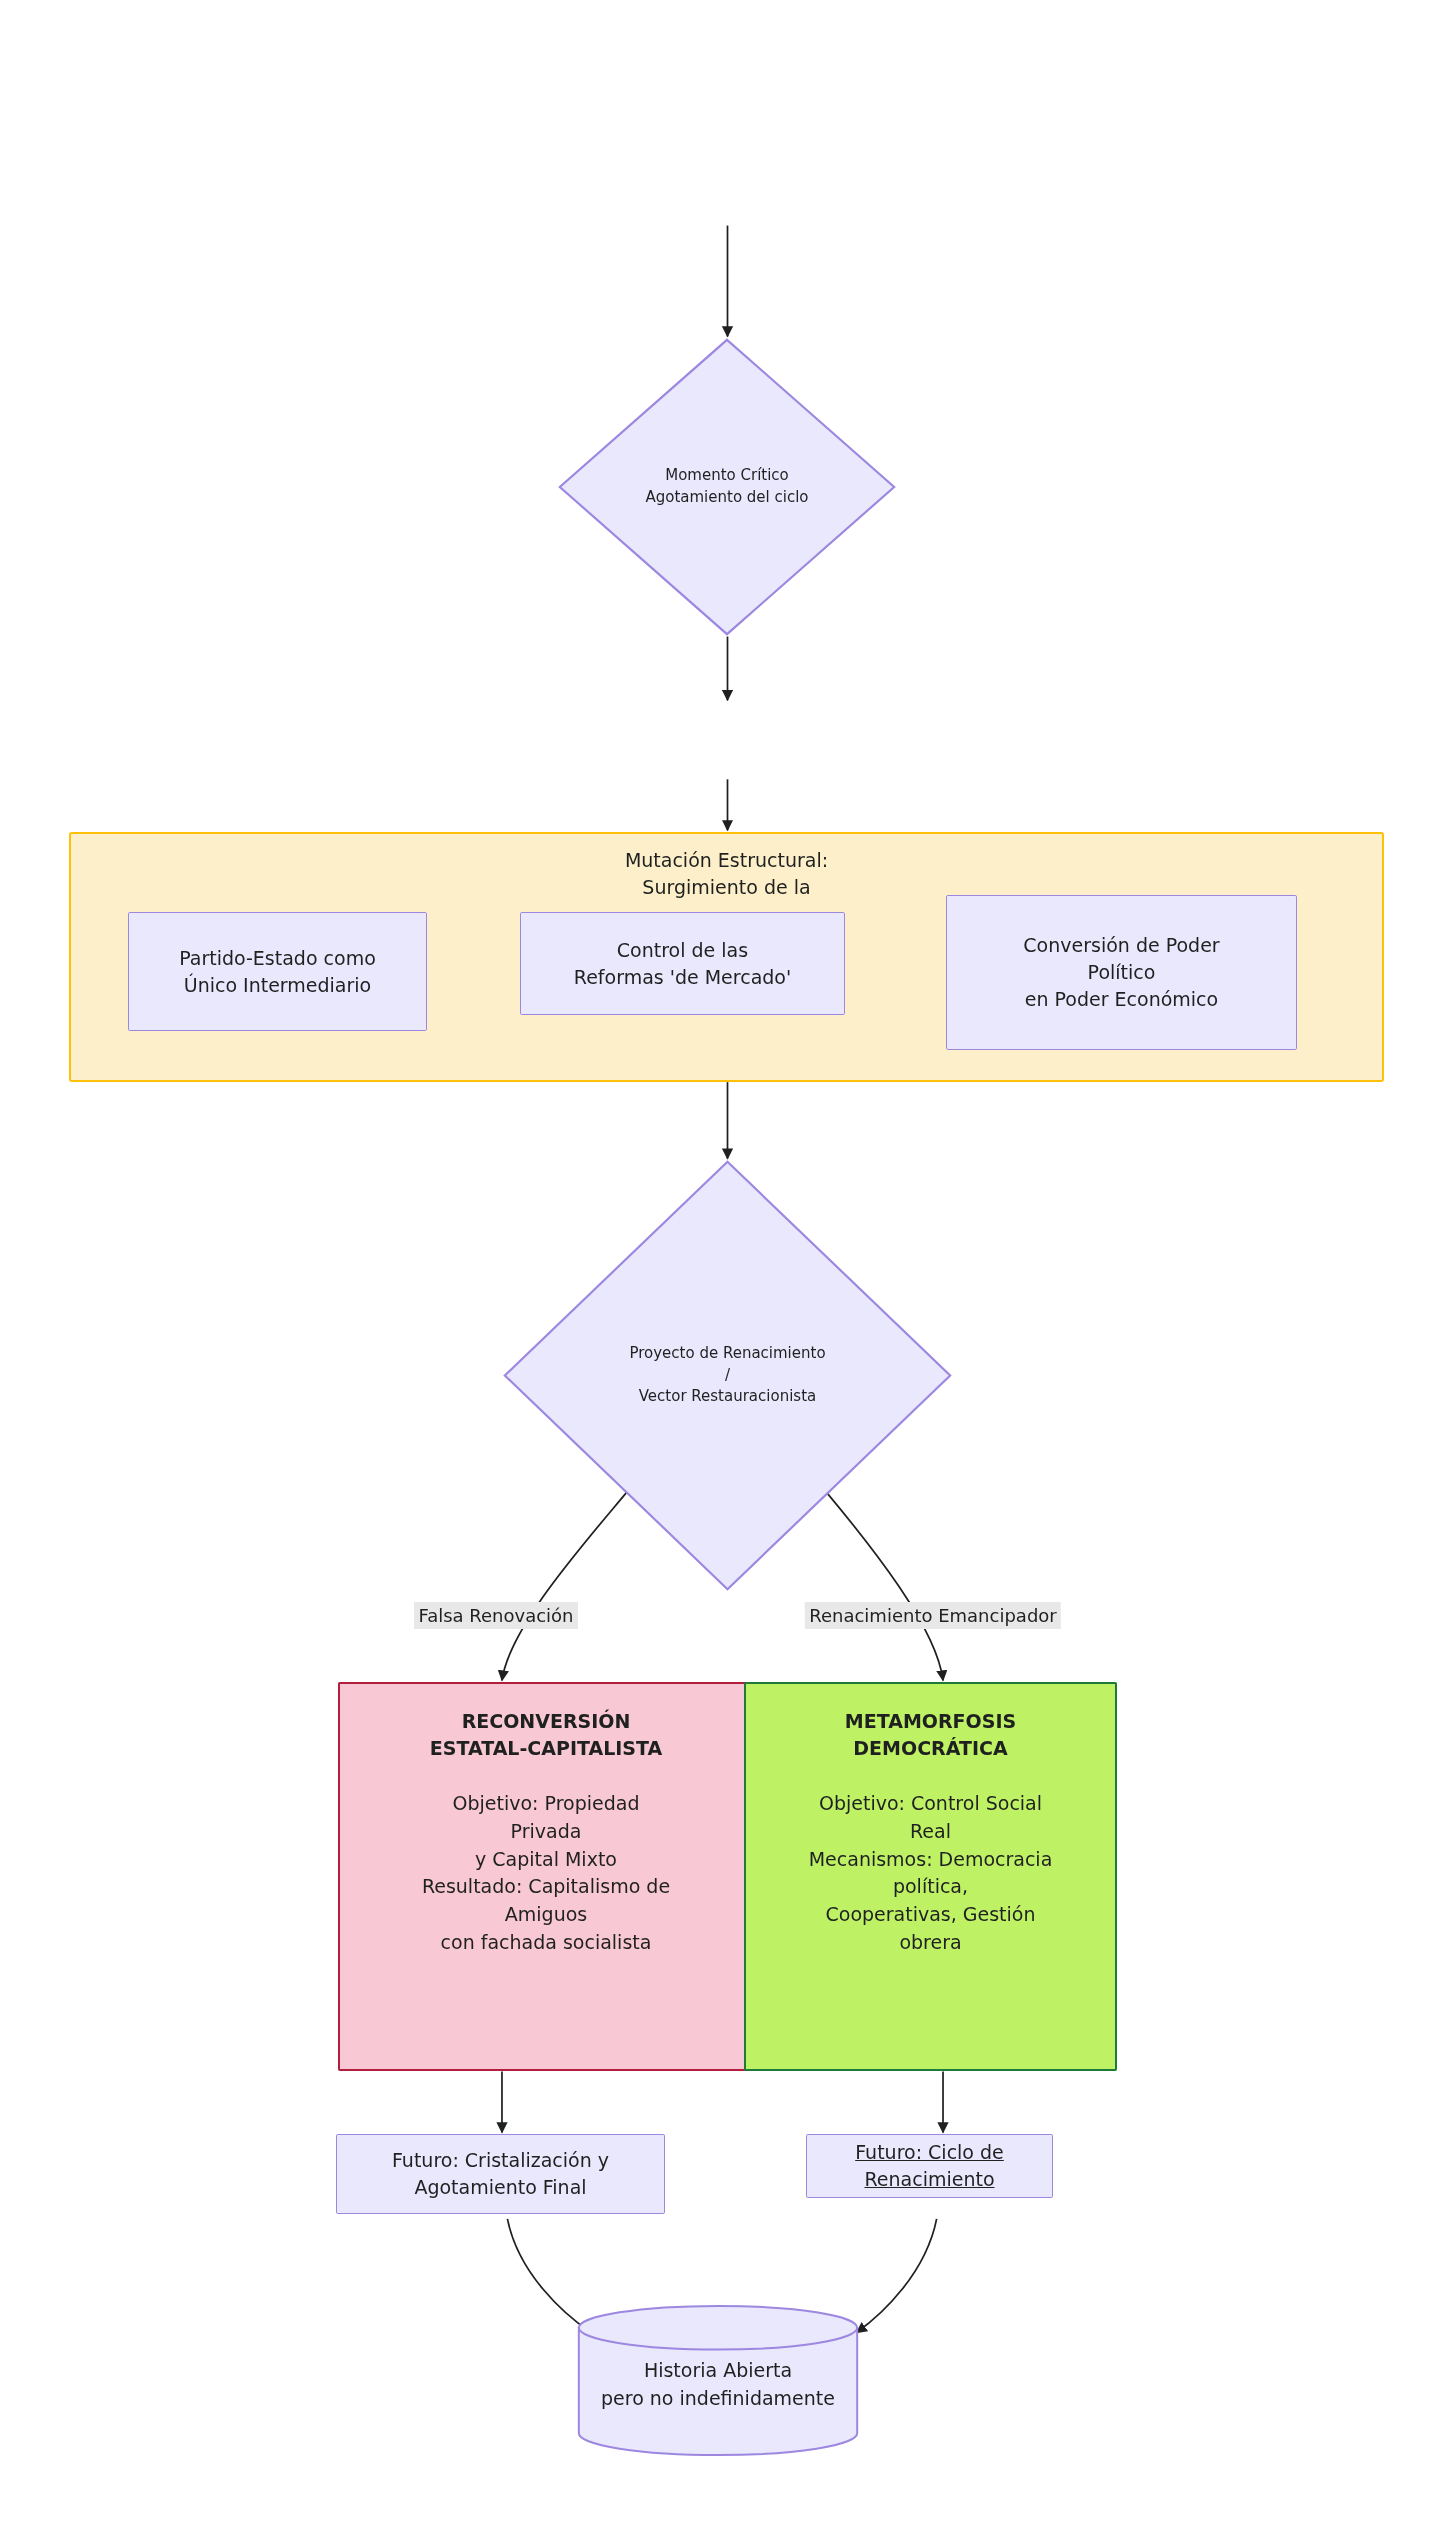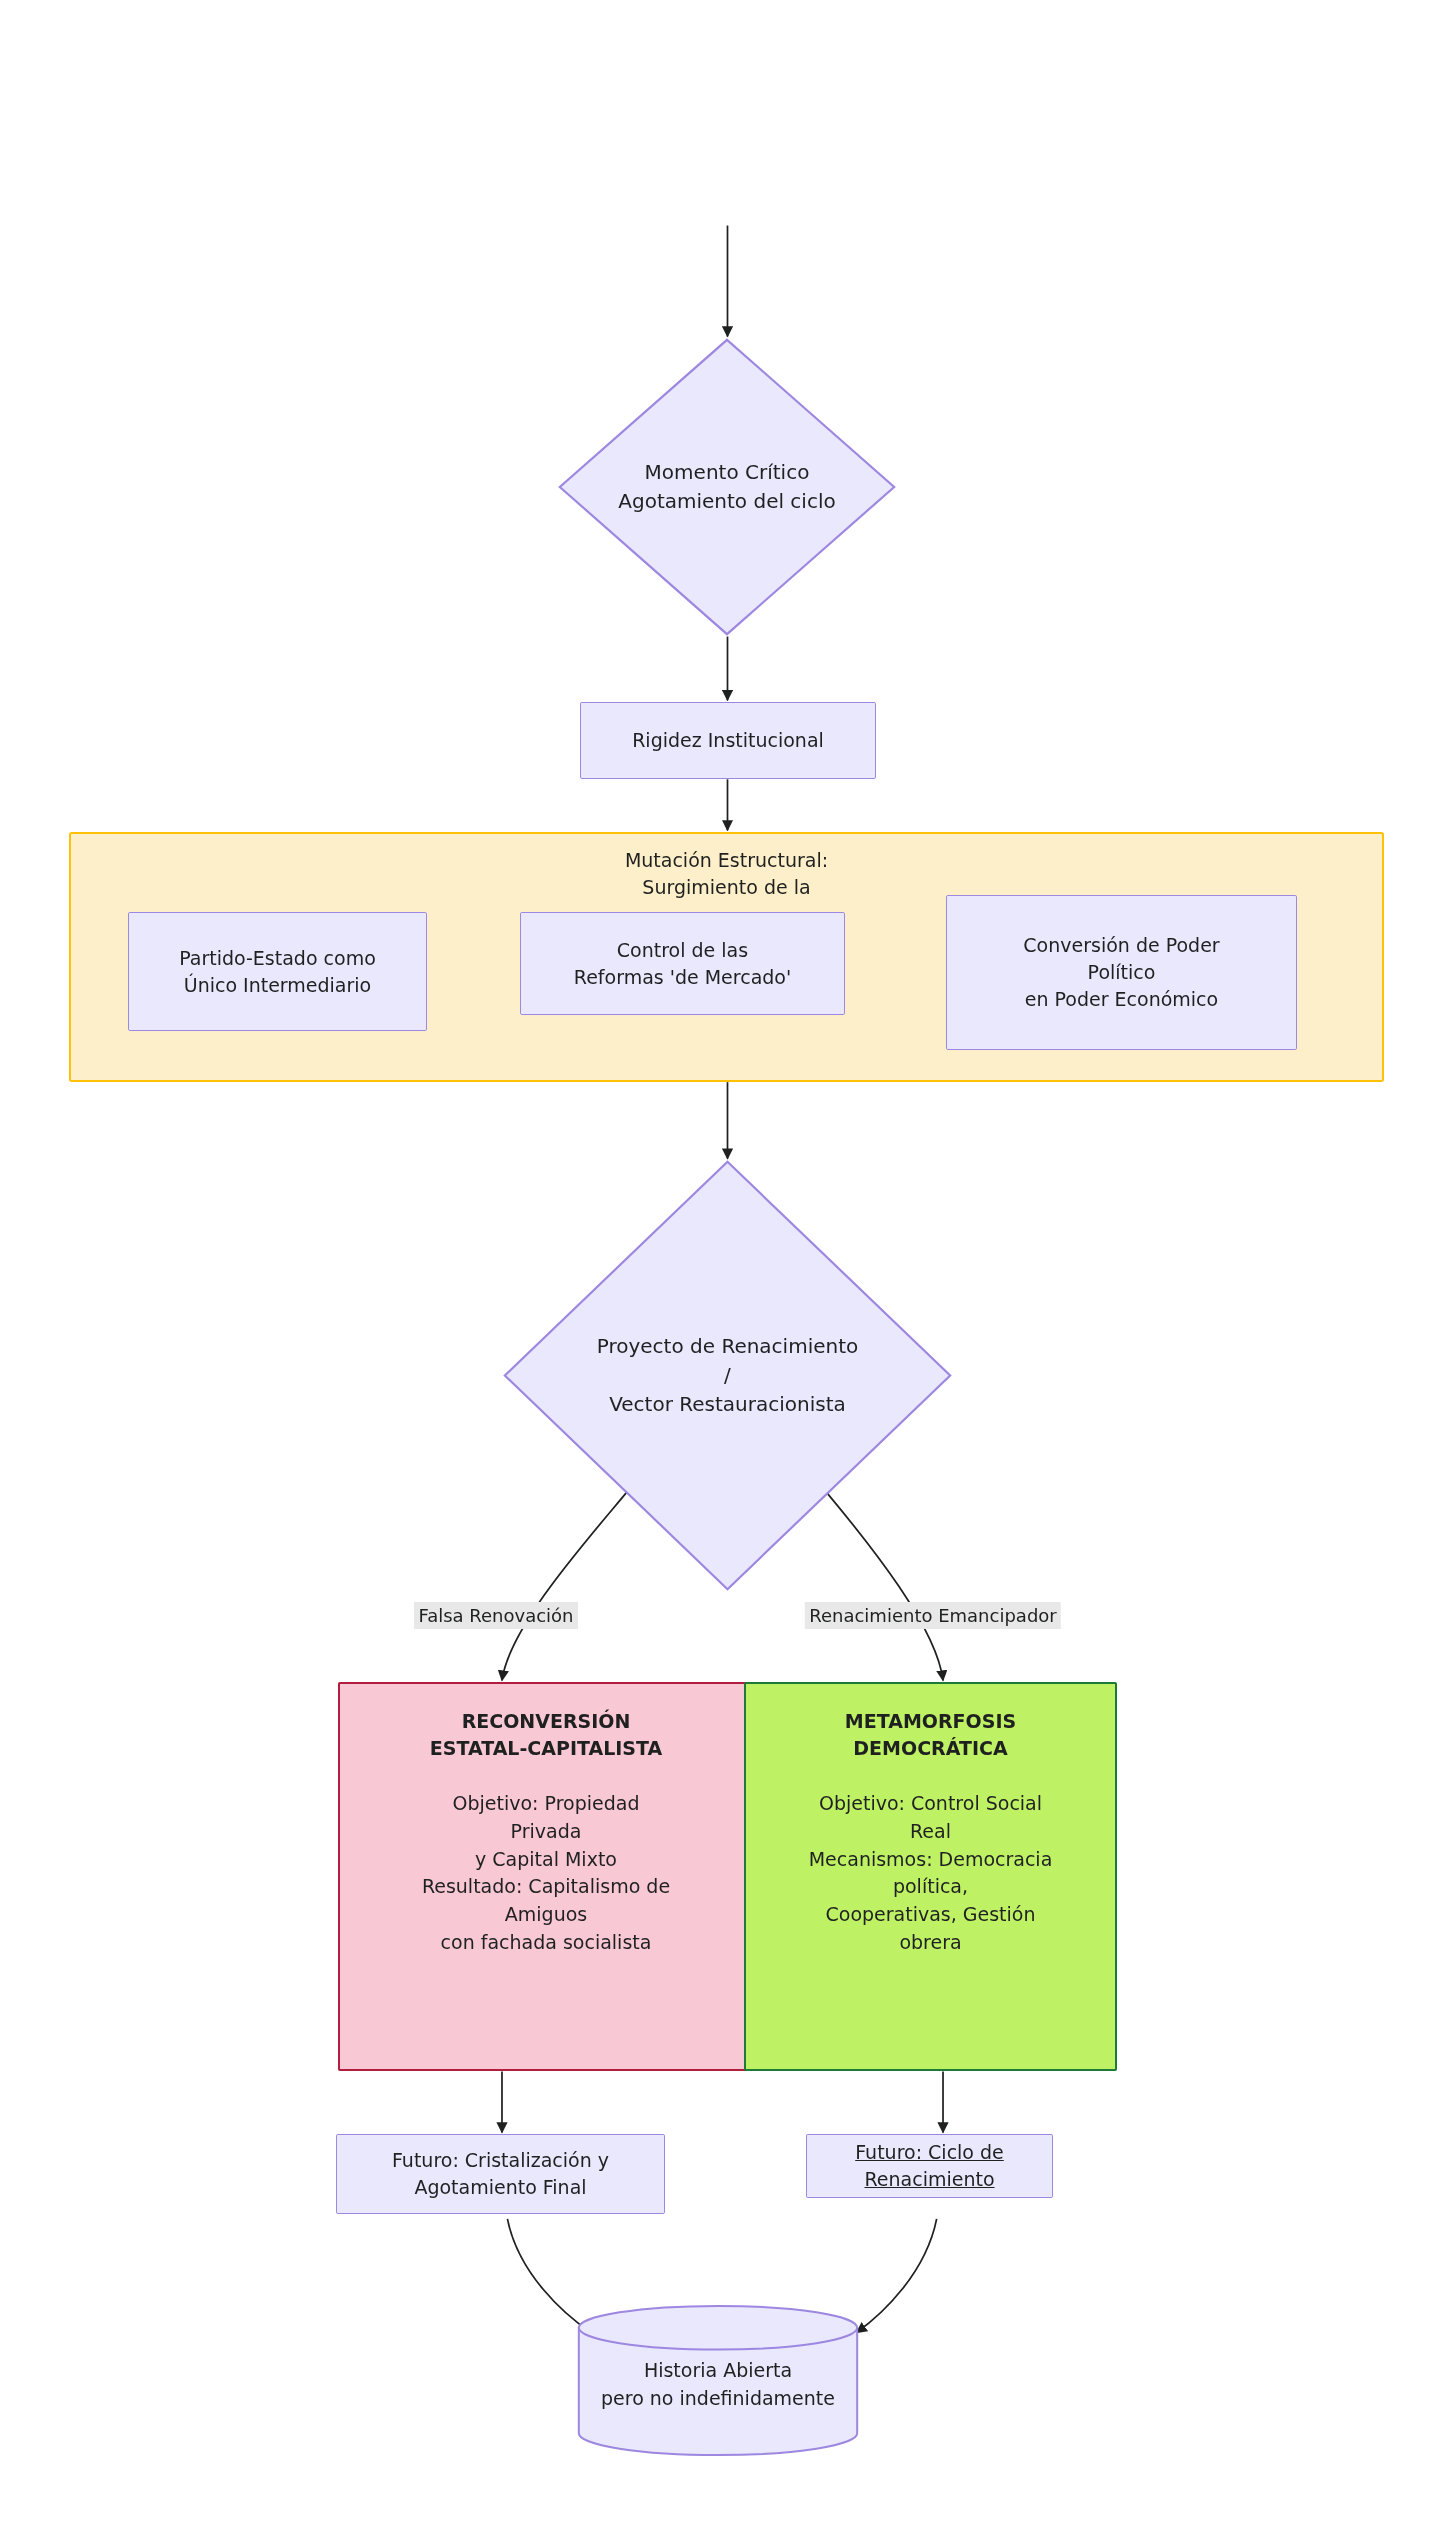--- a/index.html
+++ b/index.html
@@ -55,21 +55,21 @@
   .diamond-shape {
     position: absolute;
     left: 0; top: 0;
     width: 100%;
     height: 100%;
   }
   .diamond-label {
     position: relative;
     z-index: 2;
     text-align: center;
-    font-size: 20px;
+    font-size: 15px;
     line-height: 1.46;
     white-space: pre-line;
     color: #1f2020;
   }
 
   
   .cluster {
     position: absolute;
     box-sizing: border-box;
     background: #fdefc9;
@@ -188,23 +188,20 @@
 
 
   <div class="diamond-wrap" style="left:558px; top:338px; width:338px; height:298px;">
     <svg class="diamond-shape" viewBox="0 0 372 328" preserveAspectRatio="none">
       <polygon points="186,2 370,164 186,326 2,164" fill="#e9e8fd" stroke="#9d87e0" stroke-width="2.4"></polygon>
     </svg>
     <div class="diamond-label">Momento Crítico
 Agotamiento del ciclo</div>
   </div>
 
-  <div class="node rect-node" style="left:580px; top:702px; width:296px; height:77px;">
-    <span>Rigidez Institucional</span>
-  </div>
 
   <div class="cluster" style="left:69px; top:832px; width:1315px; height:250px;">
     <div class="cluster-title">Mutación Estructural:
 Surgimiento de la</div>
   </div>
 
   <div class="node rect-node" style="left:128px; top:912px; width:299px; height:119px;">
     <span>Partido-Estado como
 Único Intermediario</span>
   </div>

